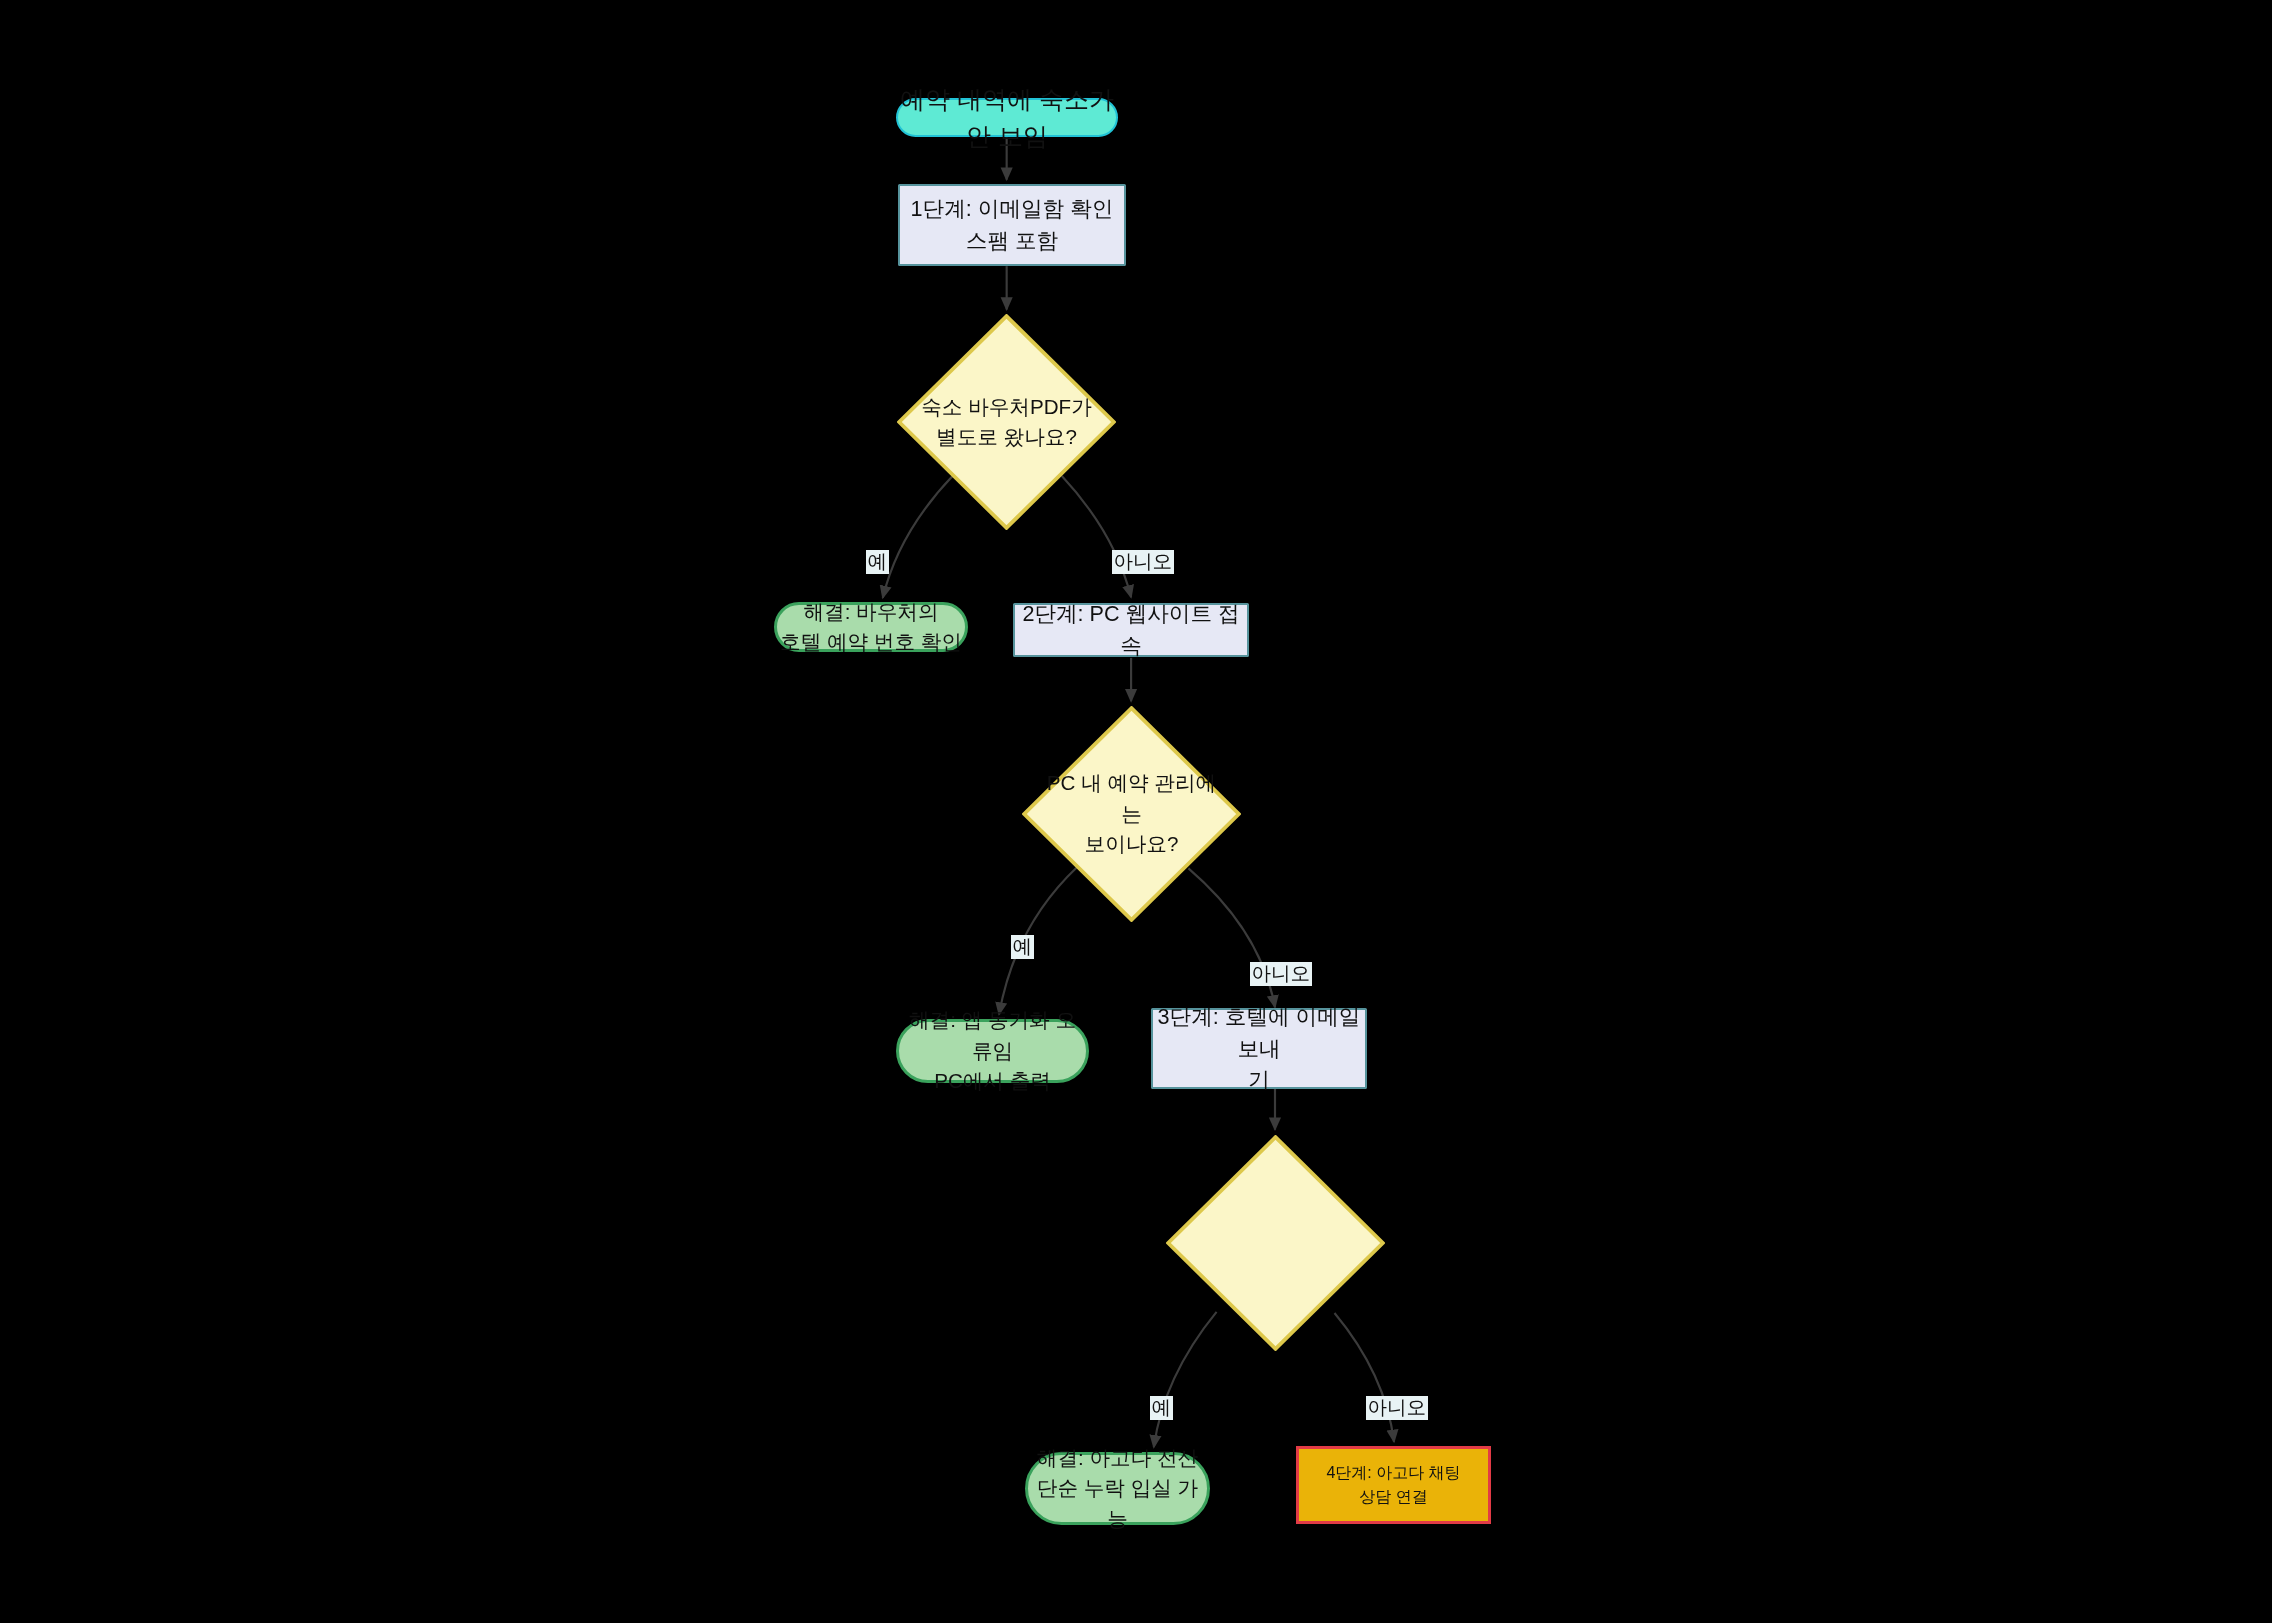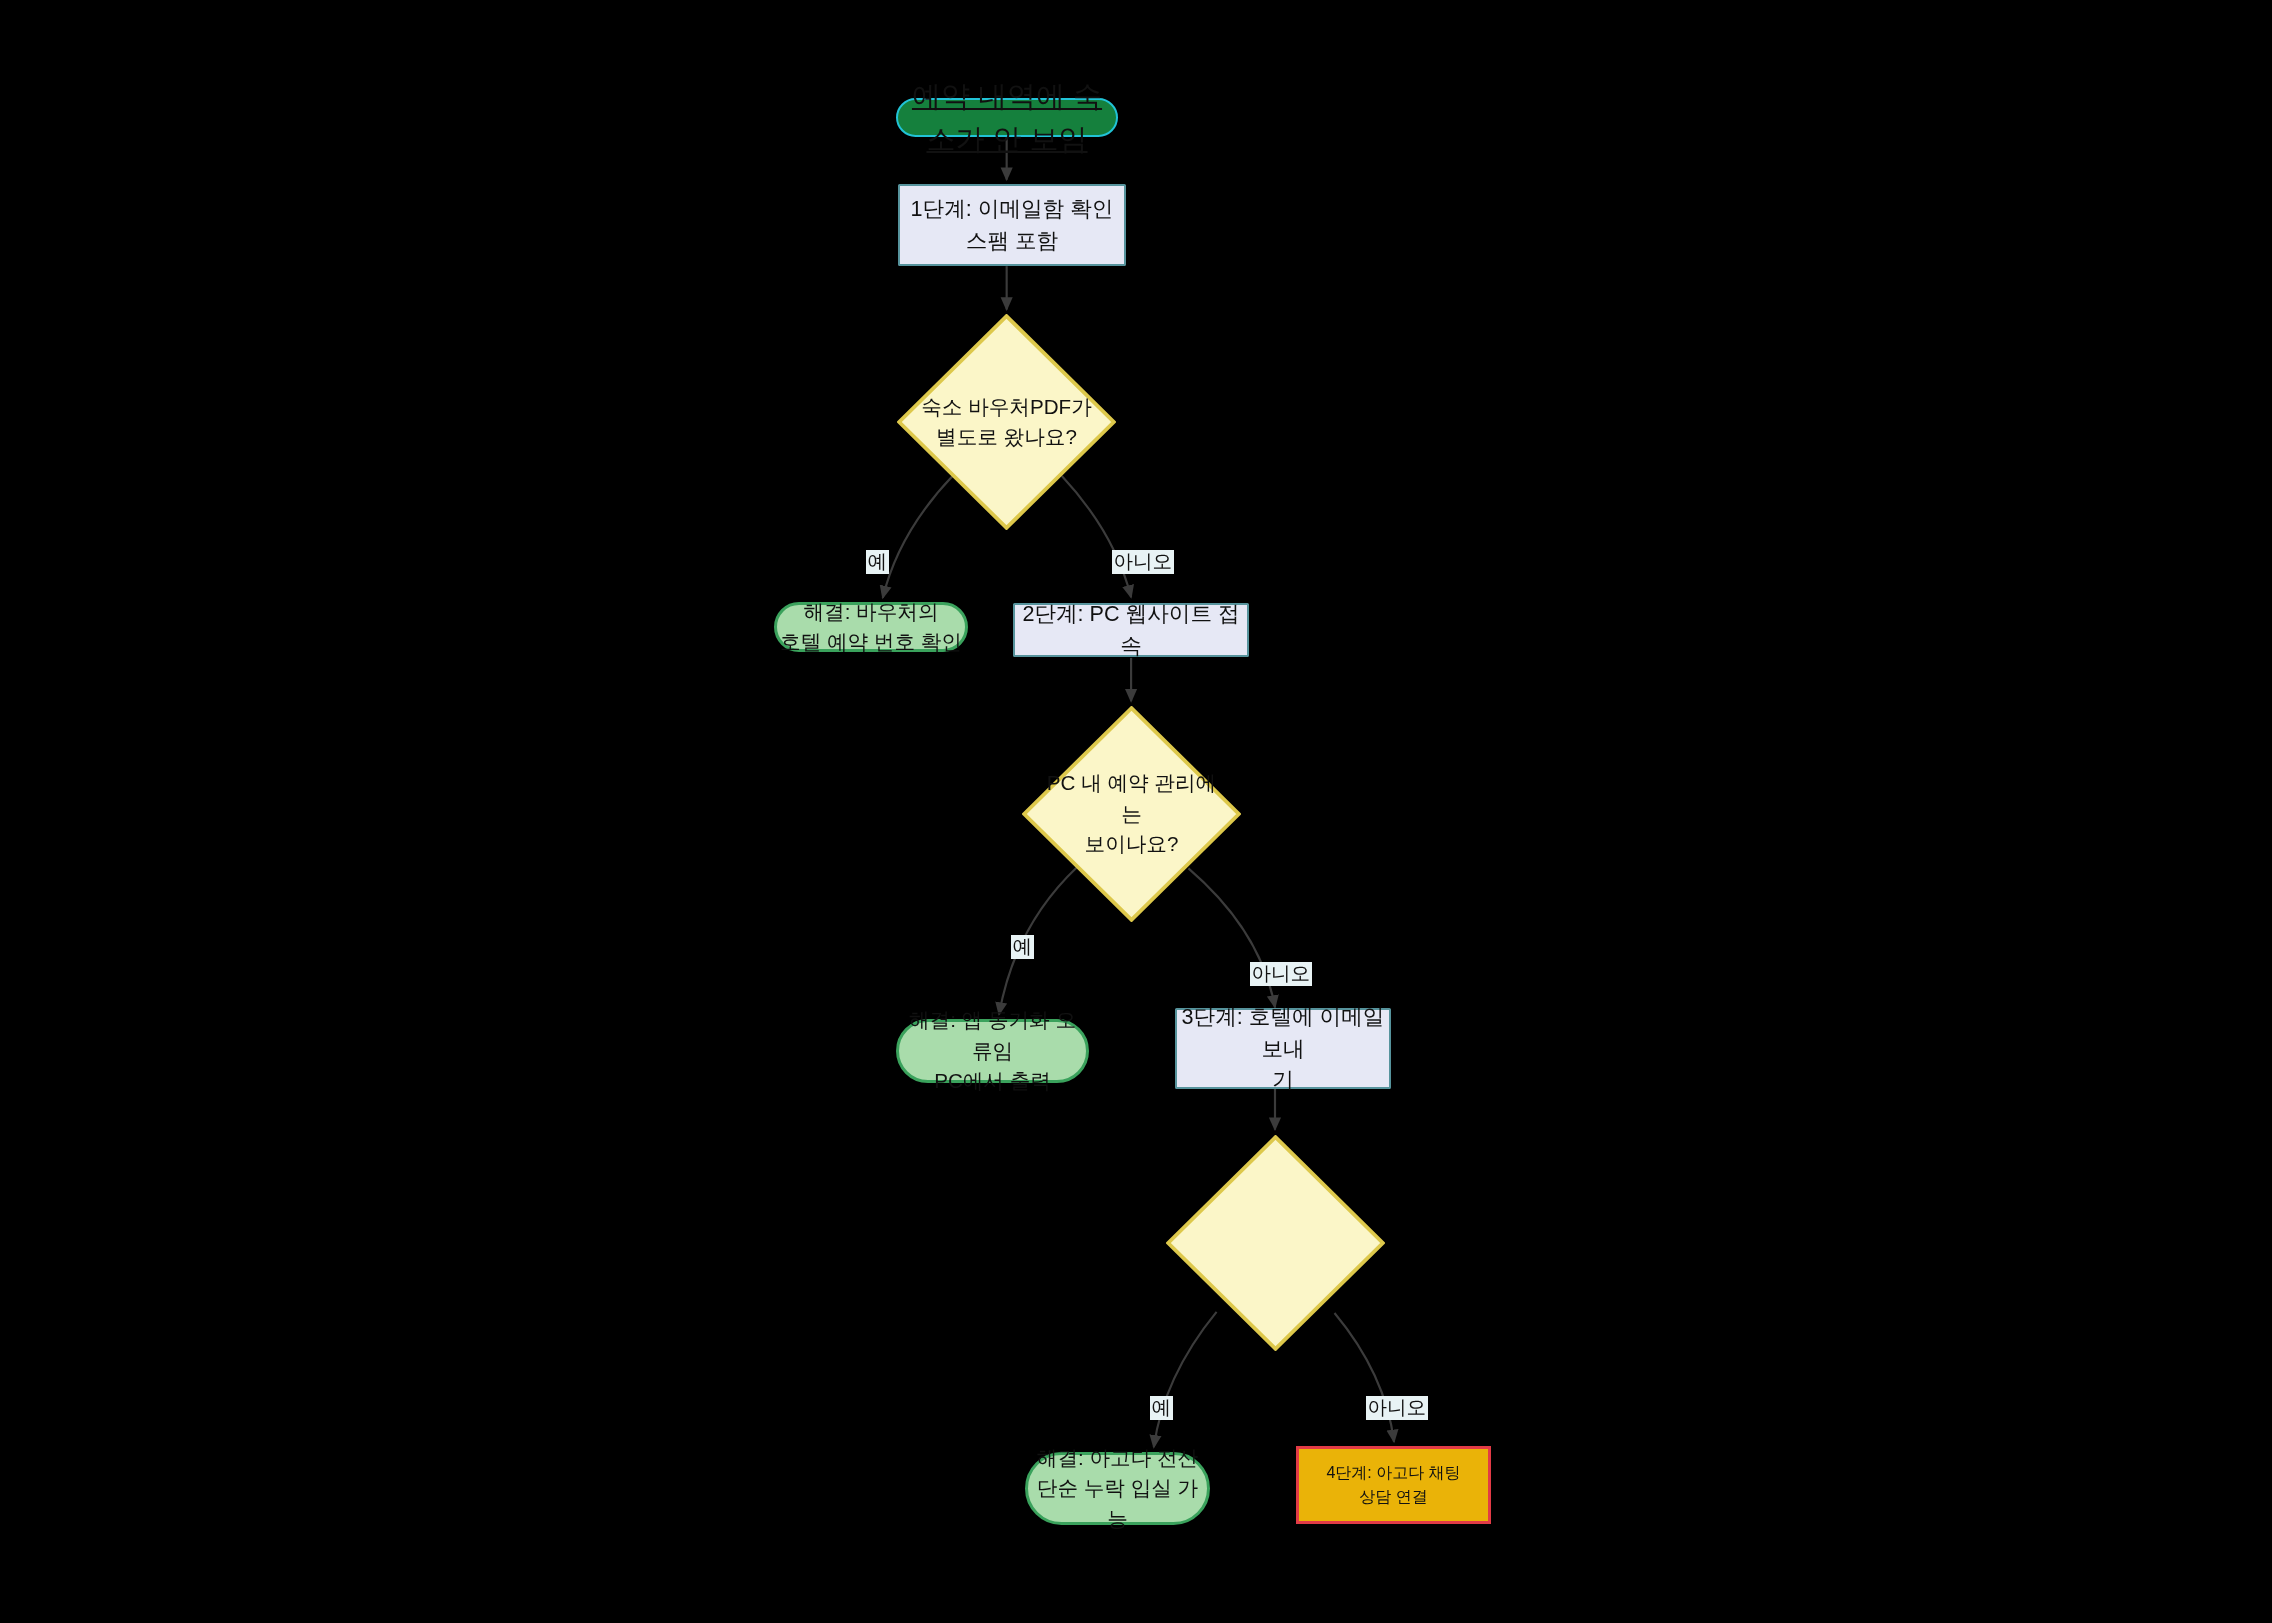--- a/index.html
+++ b/index.html
@@ -31,25 +31,24 @@
     align-items: center;
     justify-content: center;
     text-align: center;
     color: #111111;
     line-height: 1.48;
     white-space: pre-line;
     z-index: 3;
   }
   
   .n-start {
-    background: #15803d;
+    background: #5eead4;
     border: 2.7px solid #21c3d6;
     border-radius: 541px;
-    font-size: 29px;
-    text-decoration: underline;
+    font-size: 25px;
   }
   
   .n-step {
     background: #e6e8f5;
     border: 2.7px solid #56939c;
     border-radius: 1.6px;
     font-size: 21.6px;
   }
   
   .n-solution {
@@ -157,21 +156,21 @@
 보이나요?</span>
   </div>
 
   <div class="edge-label" style="left:1011px; top:935px;">예</div>
 
   <div class="edge-label" style="left:1250px; top:962px;">아니오</div>
 
   <div class="node n-solution" style="left:896px; top:1019px; width:193px; height:64px;">해결: 앱 동기화 오류임
 PC에서 출력</div>
 
-  <div class="node n-step" style="left:1151px; top:1008px; width:216px; height:81px;margin-left:24px;">3단계: 호텔에 이메일 보내
+  <div class="node n-step" style="left:1151px; top:1008px; width:216px; height:81px;">3단계: 호텔에 이메일 보내
 기</div>
 
   <div class="node n-decision" style="left:1166px; top:1135px; width:219px; height:216px;">
     <svg class="diamond-shape" viewBox="0 0 404 400" preserveAspectRatio="none">
       <polygon points="202,4 400,200 202,396 4,200" fill="#fbf6c8" stroke="#ddc84b" stroke-width="7"></polygon>
     </svg>
   </div>
 
   <div class="edge-label" style="left:1150px; top:1396px;">예</div>
 

